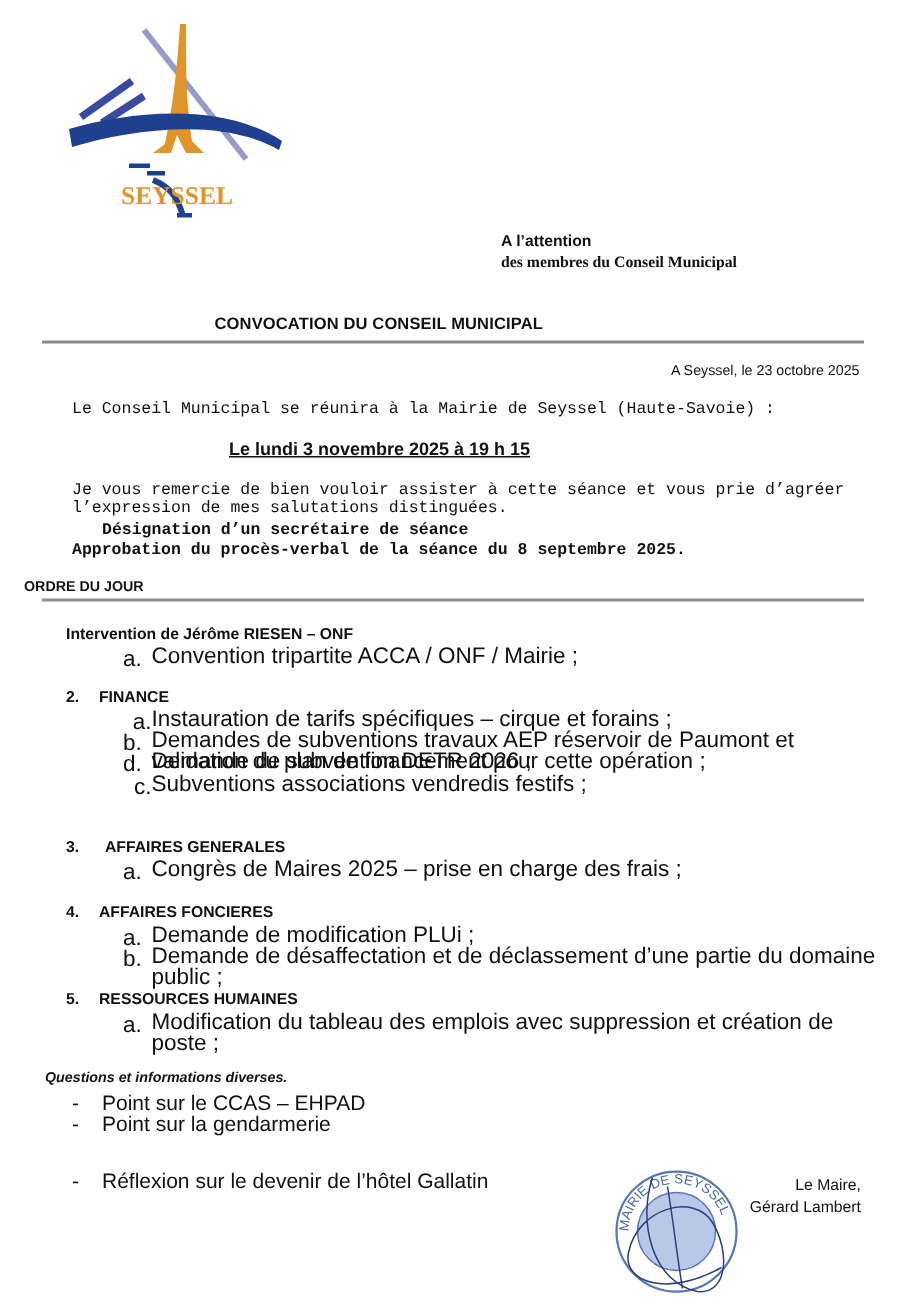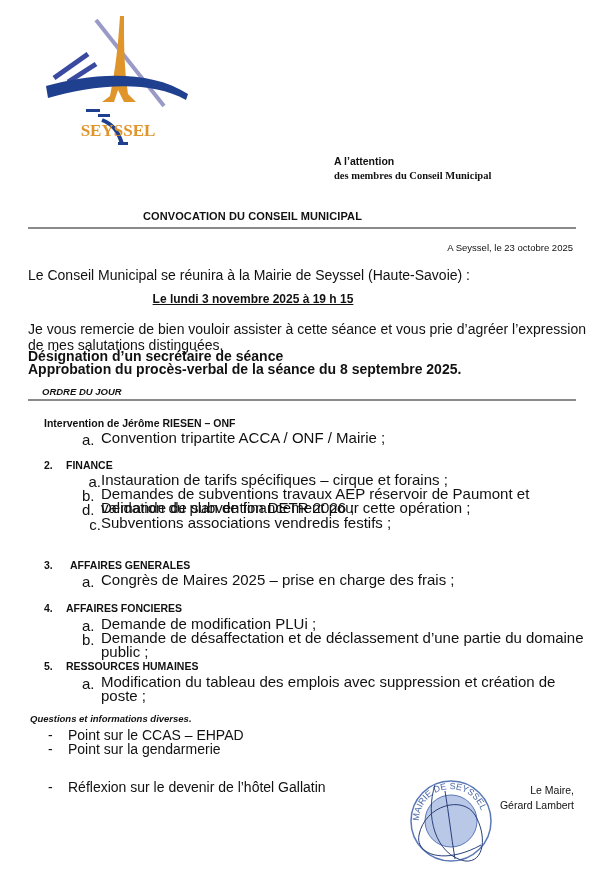--- a/index.html
+++ b/index.html
@@ -6,24 +6,24 @@
     body {
       width: 600px; height: 871px; position: relative; overflow: hidden;
       font-family: "Liberation Sans", sans-serif; color: #111; font-size: 10px;
     }
     .abs { position: absolute; }
     #logo { left: 38px; top: 6px; width: 160px; height: 140px; }
     .attention { left: 334px; font-size: 10.5px; font-weight: bold; }
     .title { left: 0; width: 505px; text-align: center; top: 210px; font-size: 11px; font-weight: bold; letter-spacing: 0.1px; }
     .rule { left: 28px; width: 548px; height: 2px; background: #8a8a8a; }
     .date { right: 27px; top: 242px; font-size: 9.5px; }
-    .p { left: 28px; font-size: 14px; }
+    .p { left: 48px; font-size: 11px; font-family: Liberation Mono, monospace; }
     .meeting { left: 0; width: 506px; text-align: center; top: 292px; font-size: 12px; font-weight: bold; text-decoration: underline; }
     .bold { font-weight: bold; }
-    .ordre { left: 42px; top: 386px; font-size: 9.5px; font-weight: bold; font-style: italic; }
+    .ordre { left: 16px; top: 386px; font-size: 9.5px; font-weight: bold; }
     .sec { left: 44px; font-size: 10.5px; font-weight: bold; }
     .sec .num { display: inline-block; width: 22px; }
     .item { left: 82px; font-size: 15px; }
     .item .letter { display: inline-block; width: 19px; }
     .item .text { display: inline-block; vertical-align: top; max-width: 490px; line-height: 14px; }
     .qtitle { left: 30px; top: 713px; font-size: 9.5px; font-weight: bold; font-style: italic; }
     .qitem { left: 48px; font-size: 14px; }
     .qitem .dash { display: inline-block; width: 20px; }
     .sign { right: 26px; text-align: right; font-size: 10.5px; line-height: 15px; top: 783px; }
     #stamp { left: 405px; top: 775px; width: 92px; height: 92px; }
@@ -51,21 +51,21 @@
 <div class="abs rule" style="top:227px;"></div>
 
 <div class="abs date">A Seyssel, le 23 octobre 2025</div>
 
 <div class="abs p" style="top:267px;">Le Conseil Municipal se réunira à la Mairie de Seyssel (Haute-Savoie) :</div>
 
 <div class="abs meeting">Le lundi 3 novembre 2025 à 19 h 15</div>
 
 <div class="abs p" style="top:321px;">Je vous remercie de bien vouloir assister à cette séance et vous prie d’agréer l’expression de mes salutations distinguées.</div>
 
-<div class="abs p bold" style="top:348px;">Désignation d’un secrétaire de séance</div>
+<div class="abs p bold" style="top:348px;margin-left:20px;">Désignation d’un secrétaire de séance</div>
 <div class="abs p bold" style="top:361px;">Approbation du procès-verbal de la séance du 8 septembre 2025.</div>
 
 <div class="abs ordre">ORDRE DU JOUR</div>
 <div class="abs rule" style="top:399px;"></div>
 
 <div class="abs sec" style="top:417px;">
   <span>Intervention de Jérôme RIESEN – ONF</span>
 </div>
 <div class="abs item" style="top:431px;">
   <span class="letter">a.</span><span class="text">Convention tripartite ACCA / ONF / Mairie ;</span>

